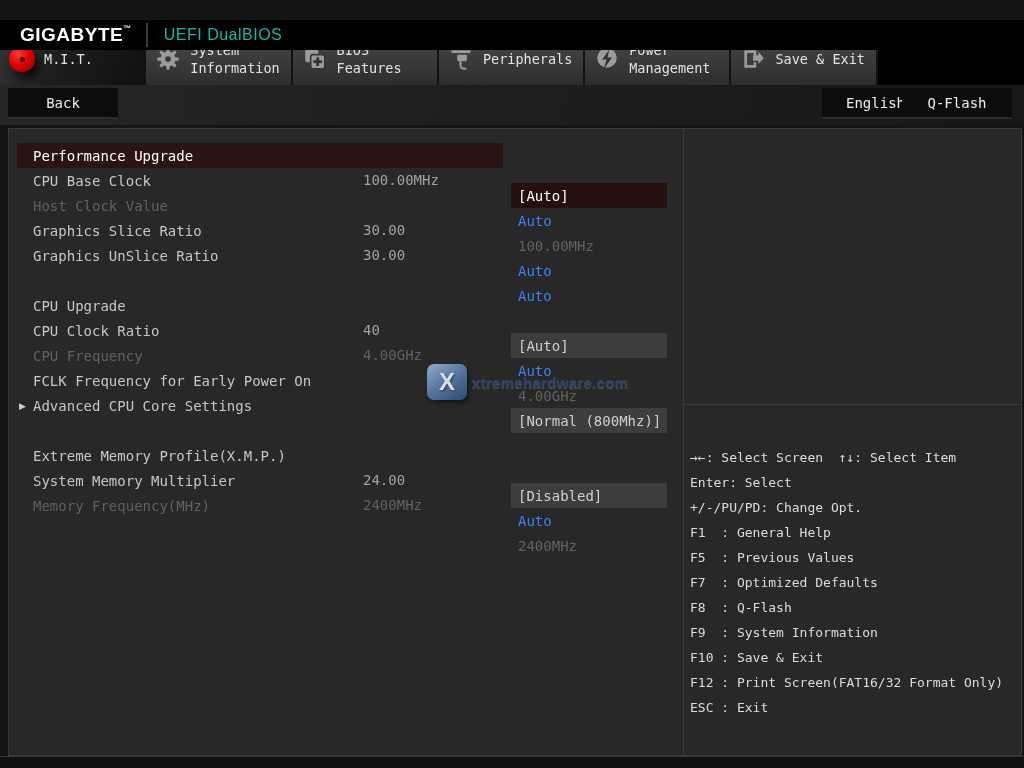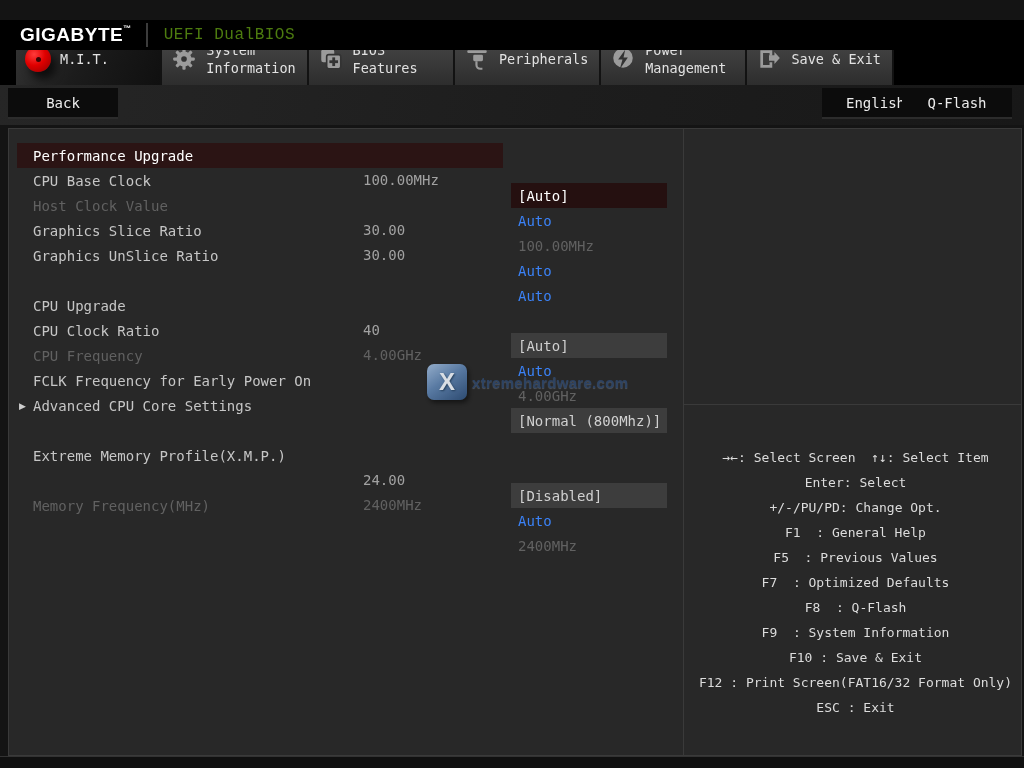--- a/index.html
+++ b/index.html
@@ -7,29 +7,29 @@
     font-family:"DejaVu Sans Mono", monospace; }
   #screen { position:relative; width:1024px; height:768px; background:#141414; }
 
   
   .topbar { position:absolute; top:0; left:0; width:1024px; height:30px; background:#000;
     display:flex; align-items:center; z-index:5;margin-top:20px; }
   .brand { margin-left:20px; font-family:"Liberation Sans", sans-serif; font-weight:bold;
     font-size:19px; color:#fff; letter-spacing:.5px; }
   .brand .tm { font-size:8px; vertical-align:top; }
   .brand-divider { width:2px; height:24px; background:#3c3c3c; margin:0 16px 0 14px; }
-  .fw-title { color:#4d7c0f; font-size:16px; font-family:Liberation Mono, monospace; letter-spacing:.5px; }
+  .fw-title { color:#14b8a6; font-size:16px; font-family:Liberation Sans, sans-serif; letter-spacing:.5px; }
 
   
   .tabbar { position:absolute; top:30px; left:0; width:1024px; height:55px; background:#000;
     display:flex; padding-top:3px; z-index:4; }
   .tab { width:146.3px; height:52px; background:linear-gradient(180deg,#484848 0%,#3a3a3a 55%,#2d2d2d 100%);
     border-right:2px solid #121212; display:flex; align-items:center; color:#e2e2e2;
     font-size:13.5px; cursor:pointer; }
-  .tab.active { background:linear-gradient(115deg,#343434 0%,#1c1c1c 45%,#101010 100%);margin-left:16px; }
+  .tab.active { background:linear-gradient(115deg,#343434 0%,#1c1c1c 45%,#101010 100%); }
   .tab .icon-wrap { width:44px; display:flex; justify-content:center; flex:0 0 44px; }
   .tab .tab-label { width:96px; line-height:1.35; white-space:pre-wrap; }
   .ball { width:26px; height:26px; border-radius:50%; position:relative;
     background:radial-gradient(circle at 35% 32%, #ff3b3b 0%, #e00000 45%, #8f0000 100%);
     box-shadow:5px 7px 9px rgba(0,0,0,.65); }
   .ball::after { content:""; position:absolute; top:11px; left:11px; width:5px; height:5px;
     border-radius:50%; background:#3a0505; }
 
   
   .subbar { position:absolute; top:85px; left:0; width:1024px; height:40px;
@@ -38,21 +38,21 @@
     font-size:14px; display:flex; align-items:center; justify-content:center;
     border:0; border-bottom:2px solid #2c2c2c; cursor:pointer; font-family:inherit; }
   .btn-back { left:8px; width:110px; }
   .btn-english { left:791px; width:107px;margin-left:31px; }
   .btn-qflash { left:902px; width:110px; }
 
   
   .main-panel { position:absolute; left:8px; top:128px; width:675px; height:628px;
     background:#282828; border:1px solid #3a3a3a; border-right:none; }
   .help-panel { position:absolute; left:683px; top:128px; width:339px; height:628px;
-    background:#282828; border:1px solid #3a3a3a;text-align:center; }
+    background:#282828; border:1px solid #3a3a3a; }
   .item-help-box { height:276px; border-bottom:1px solid #3a3a3a; }
   .keys { padding:40px 0 0 6px; }
   .key-line { height:25px; line-height:25px; color:#dcdcdc; font-size:13px; white-space:pre-wrap; }
 
   
   .list { position:relative; padding-top:14px; }
   .row { position:relative; height:25px; }
   .row.spacer { height:25px; }
   .labelzone { position:absolute; left:8px; top:0; width:486px; height:25px;
     display:flex; align-items:center; }
@@ -290,20 +290,24 @@
             <span class="tri"></span>
             <span class="label">Extreme Memory Profile(X.M.P.)</span>
           </div>
         <span class="mid"></span>
         <div class="valzone">
             <span class="val">[Disabled]</span>
           </div>
       </div>
 
       <div class="row">
+        <div class="labelzone">
+            <span class="tri"></span>
+            <span class="label">System Memory Multiplier</span>
+          </div>
         <span class="mid">24.00</span>
         <div class="valzone">
             <span class="val">Auto</span>
           </div>
       </div>
 
       <div class="row dimmed">
         <div class="labelzone">
             <span class="tri"></span>
             <span class="label">Memory Frequency(MHz)</span>

